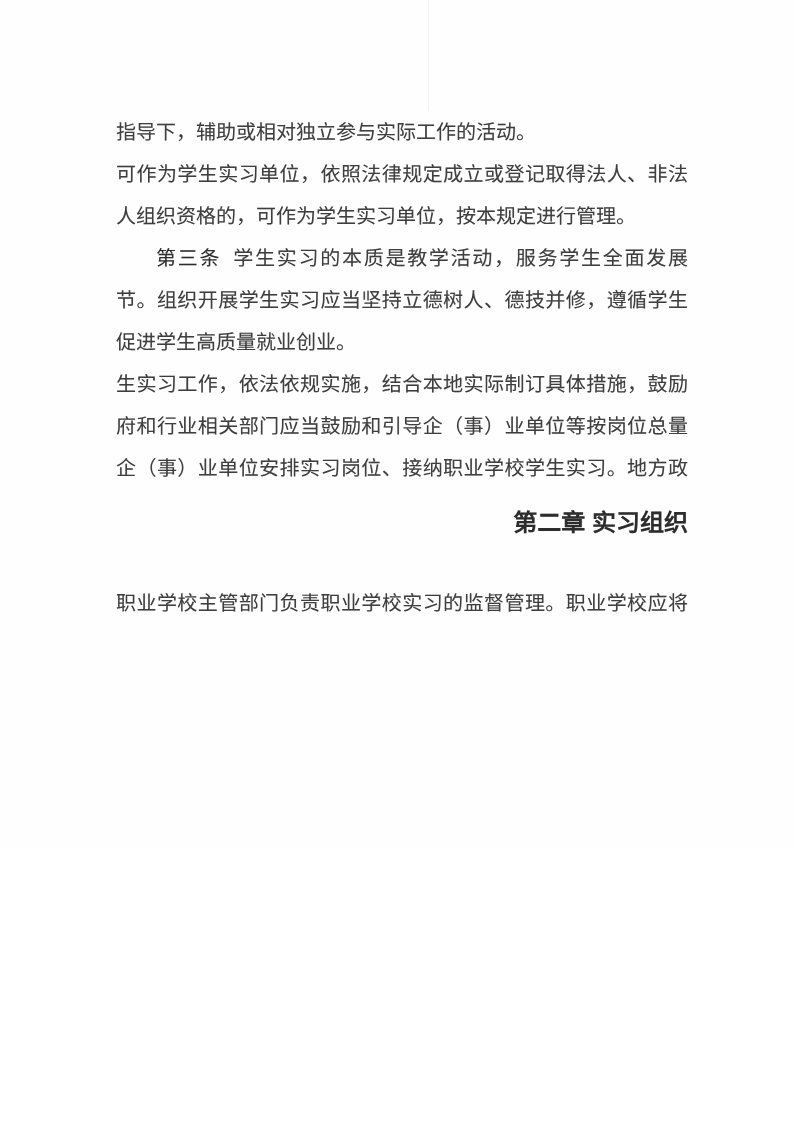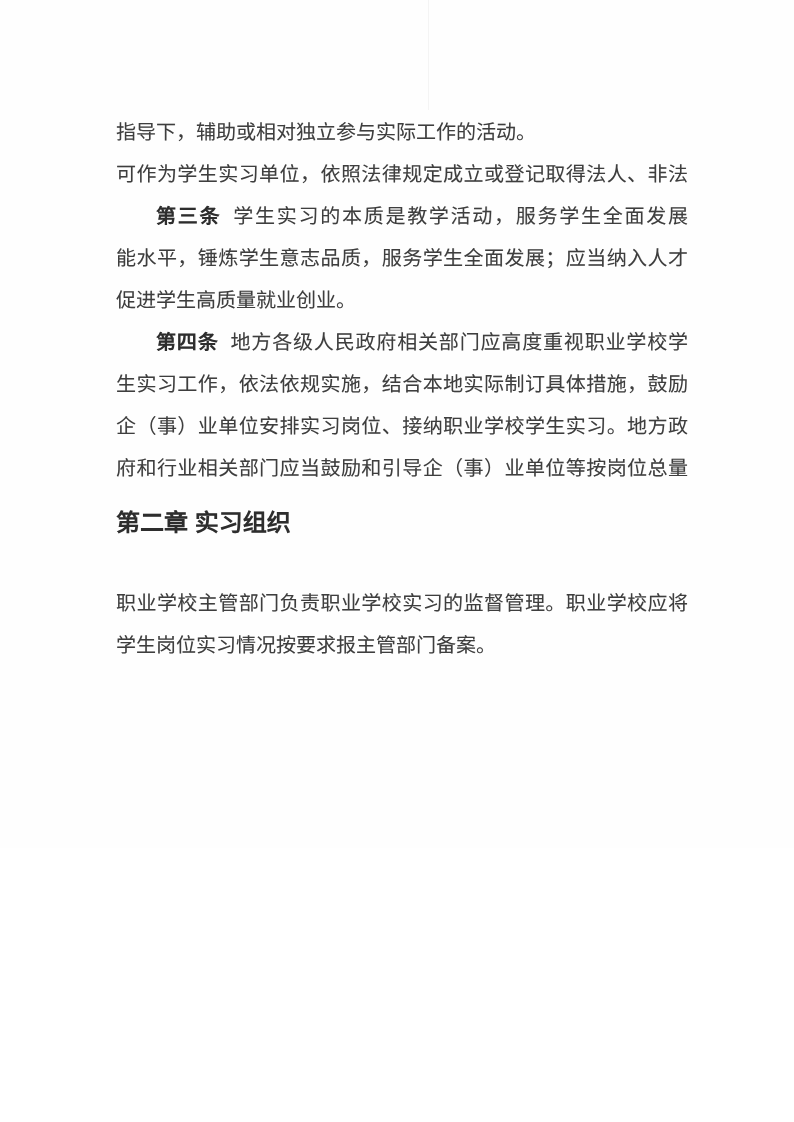--- a/index.html
+++ b/index.html
@@ -42,31 +42,31 @@
   }
   .line.fill {
     text-align: justify;
     text-align-last: justify;
     text-justify: inter-character;
   }
   .line.indent {
     text-indent: 40px;
   }
   .run.bold {
-    font-weight: bold;
+    font-weight: normal;
     color: #2d2d2d;
     font-family: "Liberation Sans", "DejaVu Sans", sans-serif;
     margin-right: 12px;
   }
   .chapter-heading {
     height: 42px;
     line-height: 42px;
     margin-top: 13px;
     margin-bottom: 38px;
-    text-align: left;
+    text-align: right;
     font-size: 24px;
     font-weight: bold;
     color: #2d2d2d;
     font-family: "Liberation Sans", "DejaVu Sans", sans-serif;
   }
   .page-number {
     position: absolute;
     top: 1000px;
     right: 100px;
     font-size: 20px;
@@ -78,25 +78,24 @@
   }
 </style>
 </head>
 <body>
 
 <div class="page">
   <div class="scan-artifact"></div>
   <main class="doc-body">
       <div class="line"><span class="run">指导下，辅助或相对独立参与实际工作的活动。</span></div>
       <div class="line fill"><span class="run">可作为学生实习单位，依照法律规定成立或登记取得法人、非法</span></div>
+      <div class="line"><span class="run">人组织资格的，可作为学生实习单位，按本规定进行管理。</span></div>
       <div class="line indent fill"><span class="run bold">第三条</span><span class="run">学生实习的本质是教学活动，服务学生全面发展</span></div>
-      <div class="line fill"><span class="run">能水平，锤炼学生意志品质，服务学生全面发展；应当纳入人才</span></div>
+      <div class="line fill"><span class="run">节。组织开展学生实习应当坚持立德树人、德技并修，遵循学生</span></div>
       <div class="line"><span class="run">促进学生高质量就业创业。</span></div>
-      <div class="line indent fill"><span class="run bold">第四条</span><span class="run">地方各级人民政府相关部门应高度重视职业学校学</span></div>
       <div class="line fill"><span class="run">生实习工作，依法依规实施，结合本地实际制订具体措施，鼓励</span></div>
+      <div class="line fill"><span class="run">府和行业相关部门应当鼓励和引导企（事）业单位等按岗位总量</span></div>
       <div class="line fill"><span class="run">企（事）业单位安排实习岗位、接纳职业学校学生实习。地方政</span></div>
-      <div class="line fill"><span class="run">府和行业相关部门应当鼓励和引导企（事）业单位等按岗位总量</span></div>
       <div class="chapter-heading">第二章 实习组织</div>
       <div class="line fill"><span class="run">职业学校主管部门负责职业学校实习的监督管理。职业学校应将</span></div>
-      <div class="line"><span class="run">学生岗位实习情况按要求报主管部门备案。</span></div>
     </main>
   <div class="page-number">— 2 —</div>
 </div>
 
 </body></html>

